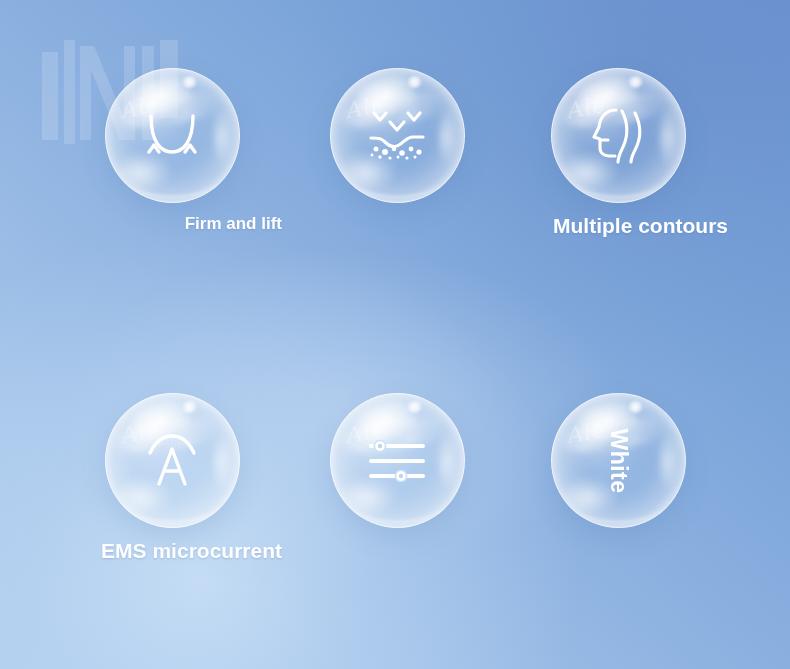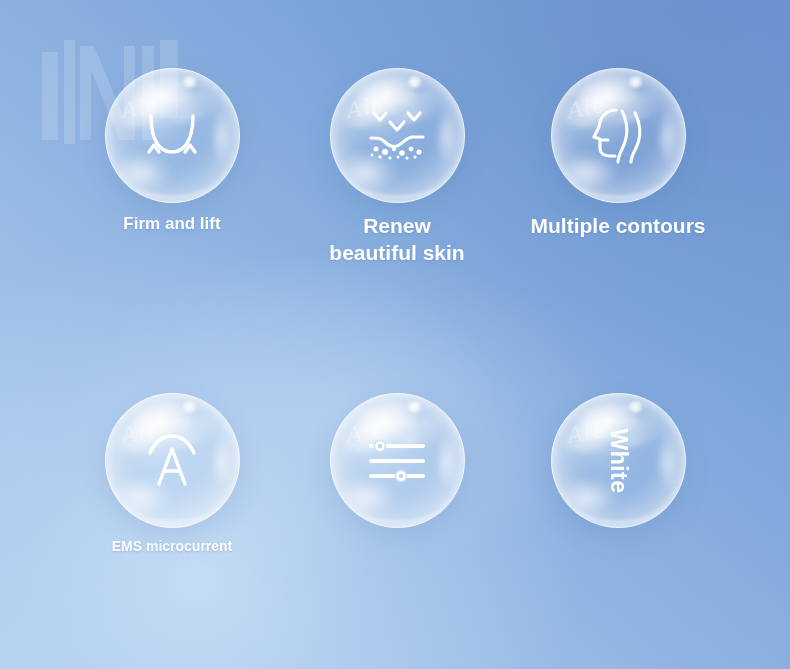--- a/index.html
+++ b/index.html
@@ -197,21 +197,21 @@
     transform: translate(-50%,-50%) rotate(90deg);
     color: #ffffff;
     font-weight: bold;
     font-size: 23px;
     white-space: nowrap;
     letter-spacing: 0.5px;
   }
 
   .caption {
     margin-top: 10px;
-    text-align: center;
+    text-align: right;
     color: #ffffff;
     font-weight: bold;
     line-height: 1.28;
     text-shadow: 0 1px 2px rgba(80,115,170,0.30);
     white-space: pre-line;
   }
 </style>
 </head>
 <body>
 
@@ -286,22 +286,20 @@
               <circle cx="14" cy="49" r="1.7"></circle>
               <circle cx="24" cy="50" r="1.6"></circle>
               <circle cx="32" cy="49" r="1.5"></circle>
               <circle cx="41" cy="50" r="1.6"></circle>
               <circle cx="49" cy="49" r="1.5"></circle>
               <circle cx="6" cy="47" r="1.4"></circle>
             </g>
           </svg>
         </div>
       </div>
-      <div class="caption" style="font-size:21px;">Renew
-beautiful skin</div>
     </div>
 
     <div class="cell" style="left:508px; top:68px;">
       <div class="bubble-wrap" style="width:135px;height:135px;">
         <div class="bubble" style="width:135px;height:135px;">
           <div class="spec-band"></div>
           <div class="spec-main"></div>
           <div class="spec-dot"></div>
           <div class="spec-bounce"></div>
           <div class="spec-right"></div>
@@ -336,21 +334,21 @@
         <div class="icon">
           <svg width="56" height="56" viewBox="0 0 56 56">
             <g fill="none" stroke="#ffffff" stroke-width="3.4" stroke-linecap="round" stroke-linejoin="round">
               <path d="M6 20 C12 7, 20 3, 28 3 C36 3, 44 7, 50 20"></path>
               <path d="M15 51 L28 16 L41 51"></path>
               <path d="M21 38 L35 38"></path>
             </g>
           </svg>
         </div>
       </div>
-      <div class="caption" style="font-size:14px;">EMS microcurrent</div>
+      <div class="caption" style="font-size:21px;">EMS microcurrent</div>
     </div>
 
     <div class="cell" style="left:287px; top:393px;">
       <div class="bubble-wrap" style="width:135px;height:135px;">
         <div class="bubble" style="width:135px;height:135px;">
           <div class="spec-band"></div>
           <div class="spec-main"></div>
           <div class="spec-dot"></div>
           <div class="spec-bounce"></div>
           <div class="spec-right"></div>

